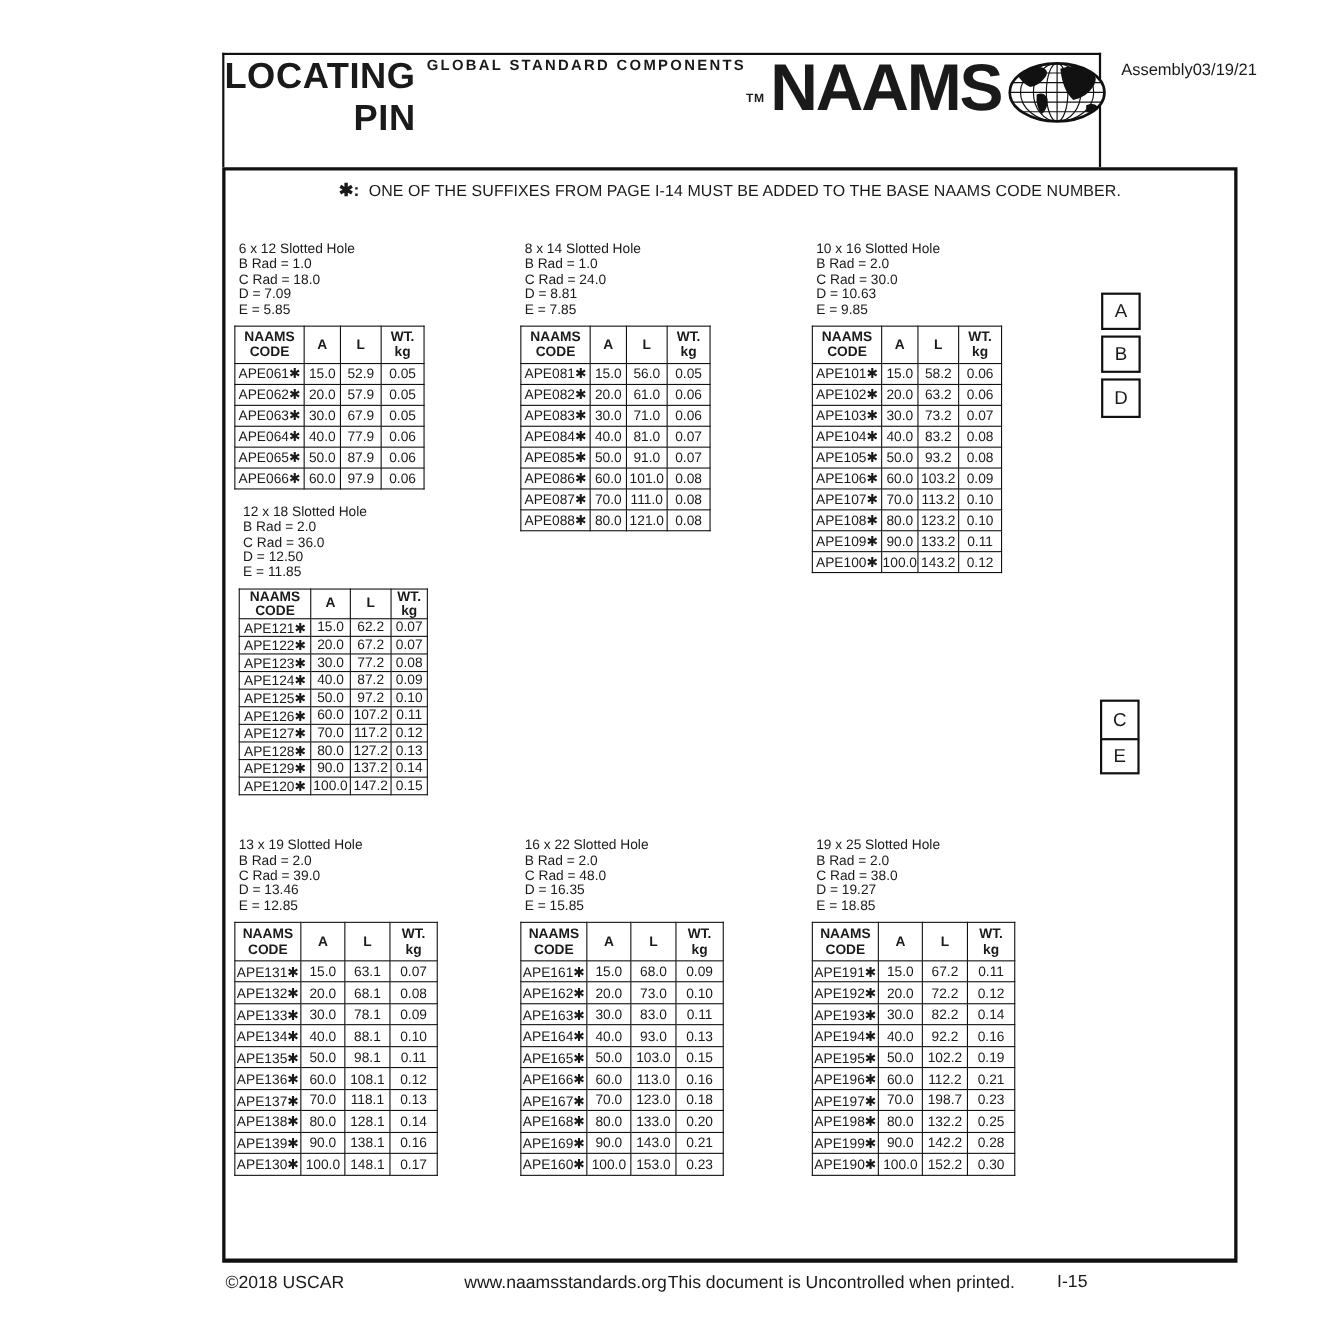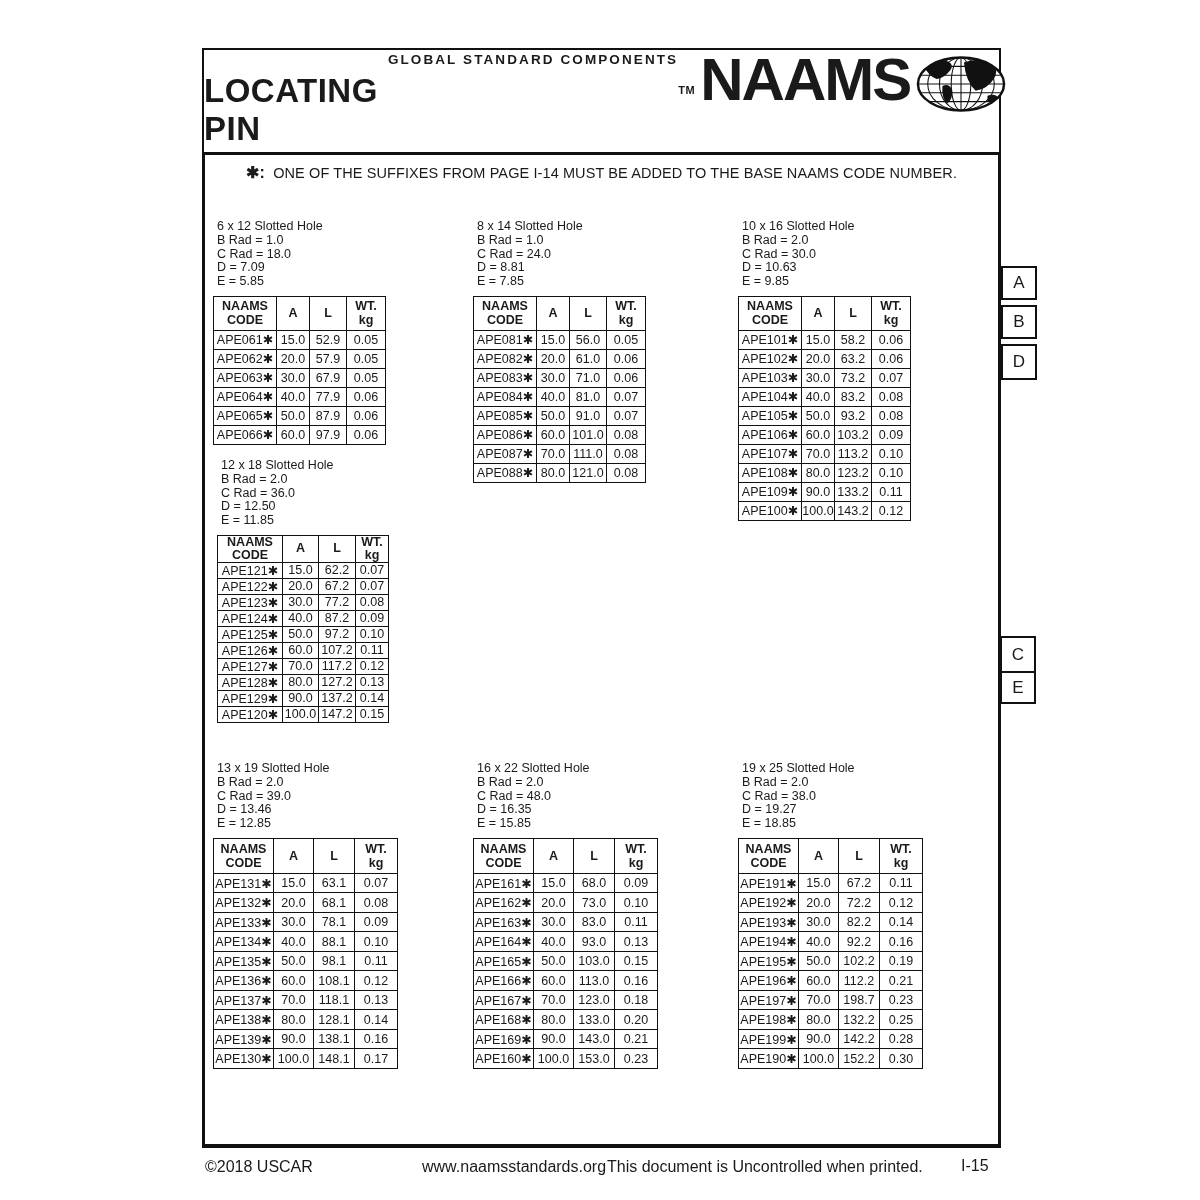--- a/index.html
+++ b/index.html
@@ -2,35 +2,35 @@
 <html><head>
 <meta charset="utf-8">
 <style>
   * { margin:0; padding:0; box-sizing:border-box; }
   html,body { width:1200px; height:1200px; background:#fff; font-family:"Liberation Sans", sans-serif; color:#1a1a1a; }
   #page { position:relative; width:1200px; height:1200px; background:#fff; overflow:hidden; }
 
   
   .header-box { position:absolute; left:202px; top:48px; width:799px; height:104px;
     border:2.5px solid #111; border-bottom:none; display:flex; }
-  .title-area { width:443px; text-align:left; padding-top:22px; }
+  .title-area { width:443px; text-align:right; padding-top:0; }
   .title-l1 { font-size:33px; font-weight:bold; letter-spacing:.5px; line-height:38px; }
   .title-l2 { font-size:27px; font-weight:bold; line-height:29px; }
   .title-l3 { font-size:27px; font-weight:bold; line-height:30px; }
   .brand-area { flex:1; display:flex; flex-direction:row; padding:2px 6px 0 0;justify-content:center; }
   .brand-tagline { font-size:13.5px; font-weight:bold; letter-spacing:2.1px; white-space:nowrap; padding-left:10px; }
   .brand-row { display:flex; align-items:flex-start; height:62px; }
   .tm { font-size:11px; font-weight:bold; margin-top:32px; width:22px; letter-spacing:.5px; }
   .naams { font-size:60px; font-weight:bold; letter-spacing:-2px; line-height:56px; }
   .globe { margin-left:5px; margin-top:2px; }
   .brand-rule { border-bottom:3px solid #111; width:100%; }
   .brand-sub { display:flex; justify-content:space-between; padding:3px 2px 0 12px; font-size:15px; }
 
   
-  .main-box { position:absolute; left:202px; top:152px; width:799px; height:996px;
+  .main-box { position:absolute; left:202px; top:152px; width:923px; height:996px;
     border:3px solid #111; border-bottom-width:4px; background:#fff; }
   .note { position:absolute; top:8px; left:0; width:100%; text-align:center; font-size:14.5px; letter-spacing:.1px; }
   .note b { font-size:16px; }
 
   
   .tg { position:absolute; }
   .tg-info { margin-left:4px; margin-bottom:7px; font-size:12.5px; line-height:13.8px; }
   .tg table { border-collapse:collapse; table-layout:fixed; margin-top:0; }
   .tg th, .tg td { border:1.5px solid #111; text-align:center; vertical-align:middle;
     font-size:12.5px; padding:0; background:#fff; }
@@ -91,20 +91,24 @@
             <g clip-path="url(#gclip)" fill="#111">
               <path d="M8,10 Q20,3 34,7 Q40,10 36,16 Q30,24 22,25 Q14,22 8,10 Z"></path>
               <path d="M28,32 Q35,29 38,36 Q39,45 33,50 Q27,45 28,32 Z"></path>
               <path d="M50,8 Q66,2 78,9 Q86,15 81,24 Q74,35 62,37 Q52,28 50,8 Z"></path>
               <path d="M74,42 Q82,39 85,44 Q82,51 74,48 Z"></path>
             </g>
           </svg>
         </span>
       </div>
       <div class="brand-rule"></div>
+      <div class="brand-sub">
+        <span>Assembly</span>
+        <span>03/19/21</span>
+      </div>
     </div>
   </div>
 
   <div class="main-box">
     <div class="note">
       <b>✱:</b>&nbsp;
       <span>ONE OF THE SUFFIXES FROM PAGE I-14 MUST BE ADDED TO THE BASE NAAMS CODE NUMBER.</span>
     </div>
 
     <div class="tg t-std" style="left:8px;  top:65px">

